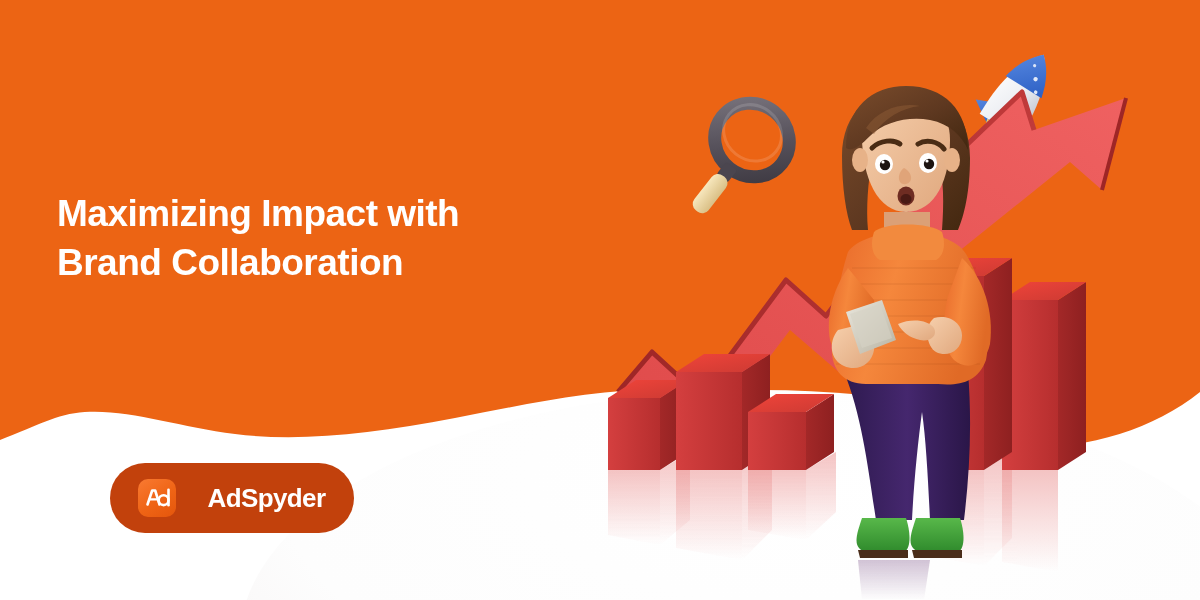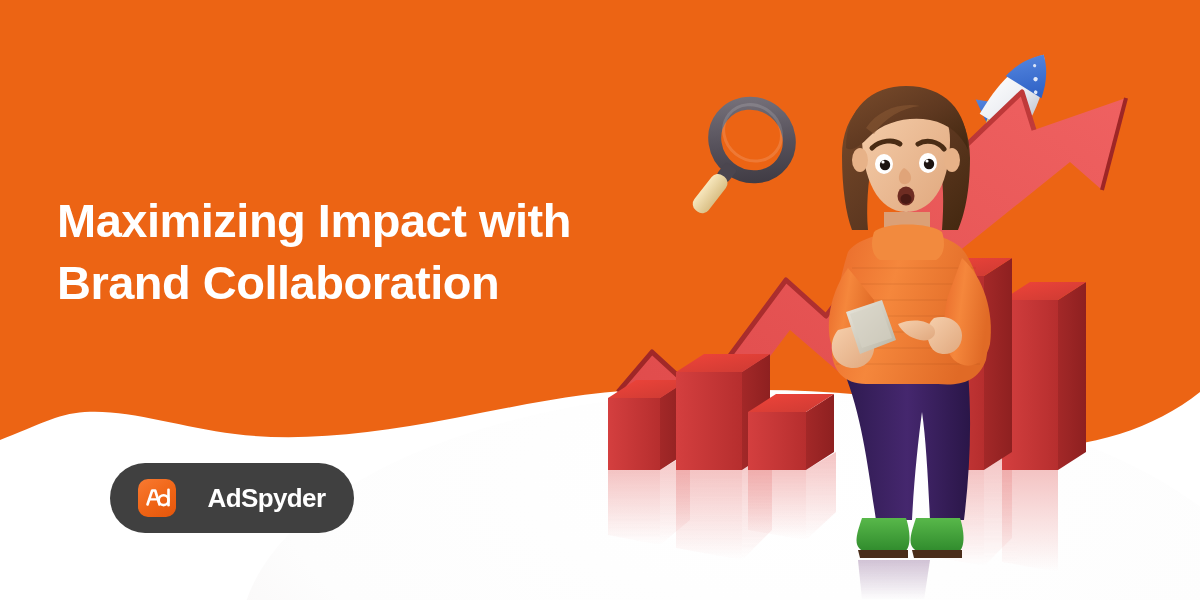--- a/index.html
+++ b/index.html
@@ -17,33 +17,33 @@
   
   .bg-orange-svg { position:absolute; inset:0; width:1200px; height:600px; }
   .floor-svg { position:absolute; inset:0; width:1200px; height:600px; }
 
   
   .headline {
     position:absolute;
     left:57px; top:190px;
     width:640px;
     color:#ffffff;
-    font-size:47px;
+    font-size:37px;
     font-weight:bold;
     line-height:1.32;
     letter-spacing:-0.5px;
     white-space:pre-line;
   }
 
   
   .logo-pill {
     position:absolute;
     left:110px; top:463px;
     width:244px; height:70px;
-    background:#404040;
+    background:#c2410c;
     border-radius:35px;
     display:flex;
     align-items:center;
     justify-content:center;
     gap:31px;
   }
   .logo-mark {
     width:38px; height:38px;
     border-radius:10px;
     background:linear-gradient(145deg,#f97a32 0%,#ef6415 55%,#e4560c 100%);

